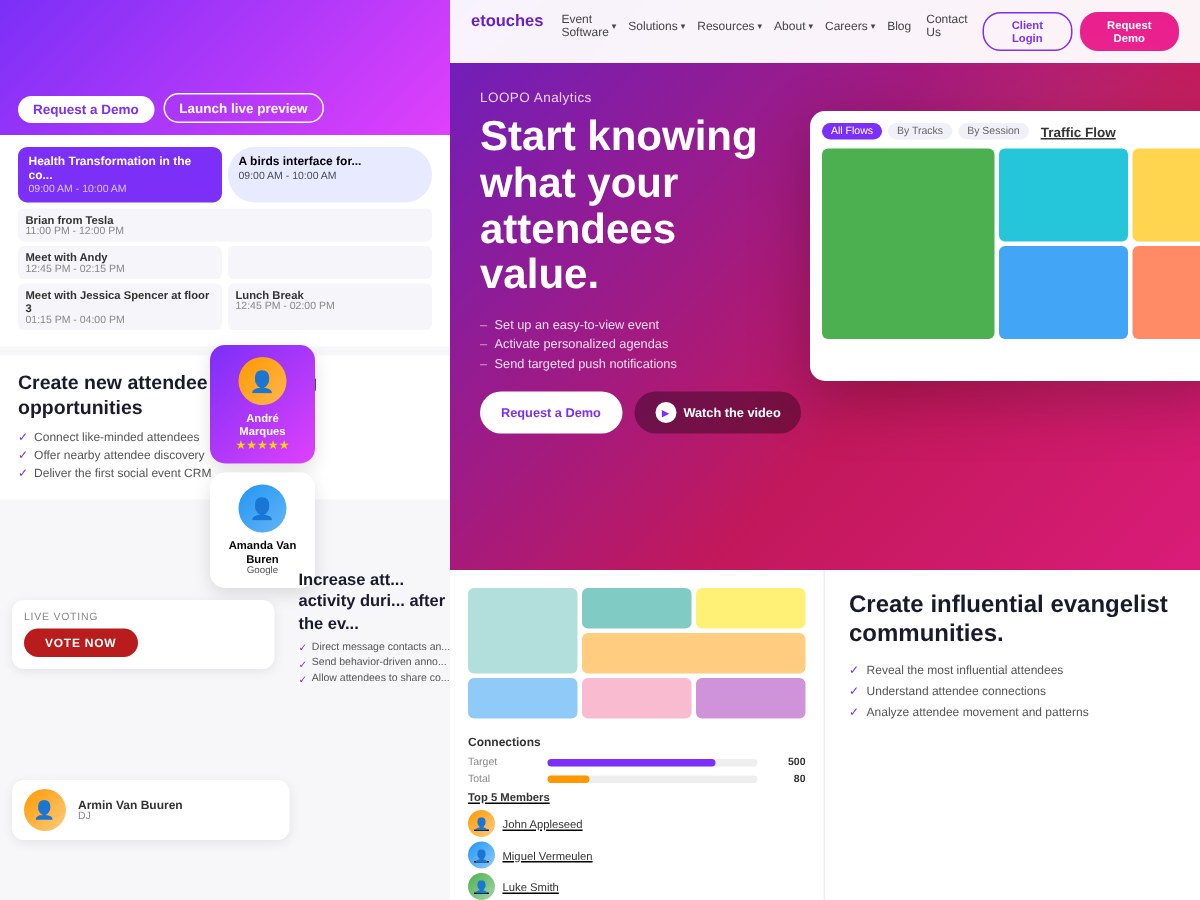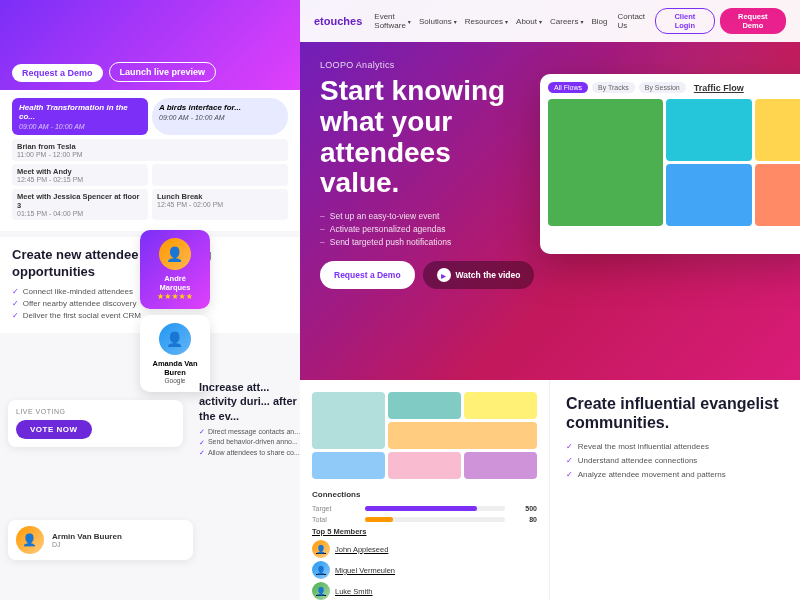--- a/index.html
+++ b/index.html
@@ -64,21 +64,20 @@
       display: grid;
       grid-template-columns: 1fr 1fr;
       gap: 4px;
       margin-bottom: 4px;
     }
     .schedule-card {
       background: #f0f0f8;
       border-radius: 6px;
       padding: 5px 7px;
       font-size: 8px;
-      font-style: italic;
     }
     .schedule-card.purple { background: #7b2ff7; color: white; }
     .schedule-card.blue { background: #e8eaff; border-radius: 18px; }
     .schedule-card-title { font-weight: 600; font-size: 8px; margin-bottom: 2px; }
     .schedule-card-time { font-size: 7px; opacity: 0.7; }
     .schedule-row {
       display: flex;
       gap: 4px;
       margin-bottom: 3px;
     }
@@ -176,21 +175,21 @@
       letter-spacing: 0.5px;
       margin-bottom: 3px;
     }
     .voting-text {
       font-size: 8px;
       color: #333;
       margin-bottom: 6px;
       line-height: 1.3;
     }
     .vote-btn {
-      background: #6d28d9;
+      background: #b91c1c;
       color: white;
       border: none;
       border-radius: 16px;
       padding: 5px 14px;
       font-size: 8px;
       font-weight: 700;
       cursor: pointer;
       letter-spacing: 0.5px;
     }
 
@@ -260,21 +259,21 @@
       top: 0;
       width: 500px;
       height: 600px;
       background: linear-gradient(135deg, #6a1fc2 0%, #c2185b 50%, #e91e8c 100%);
       overflow: hidden;
     }
 
     
     .nav {
       display: flex;
-      align-items: center;
+      align-items: flex-start;
       padding: 8px 14px;
       background: rgba(255,255,255,0.95);
       gap: 8px;
     }
     .nav-logo {
       font-size: 11px;
       font-weight: 700;
       color: #6a1fc2;
       margin-right: 4px;
     }

